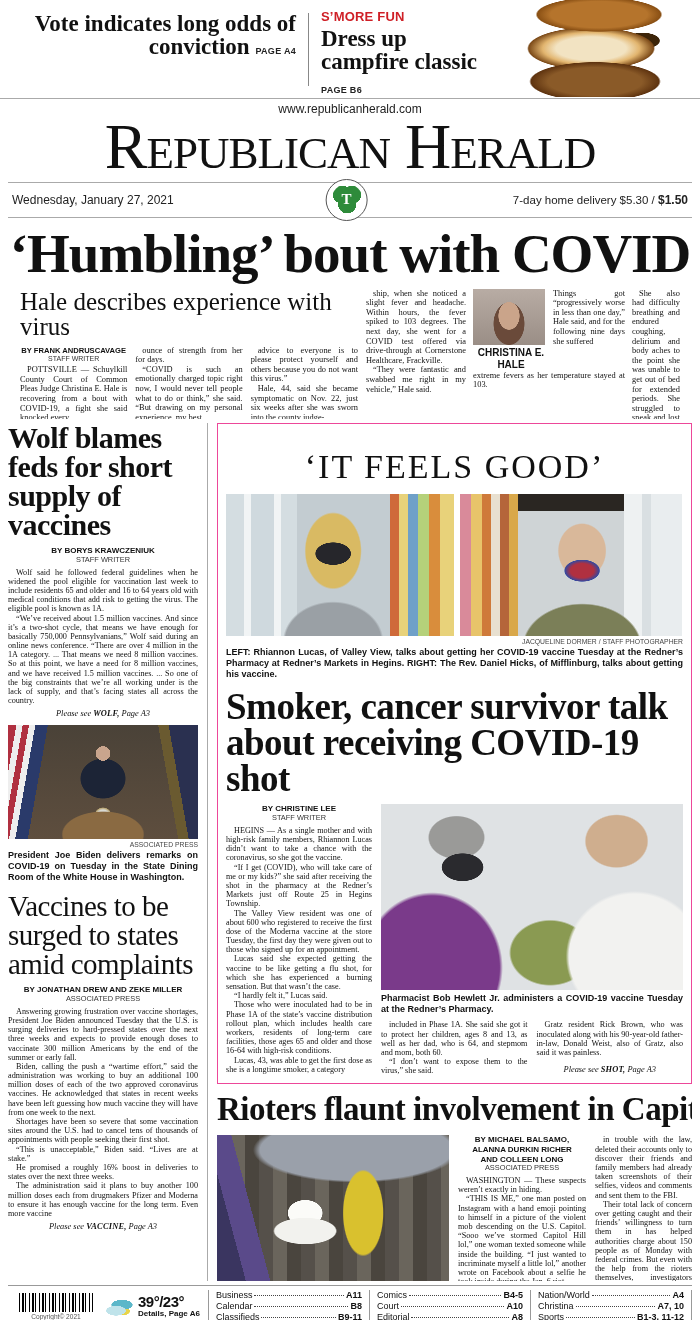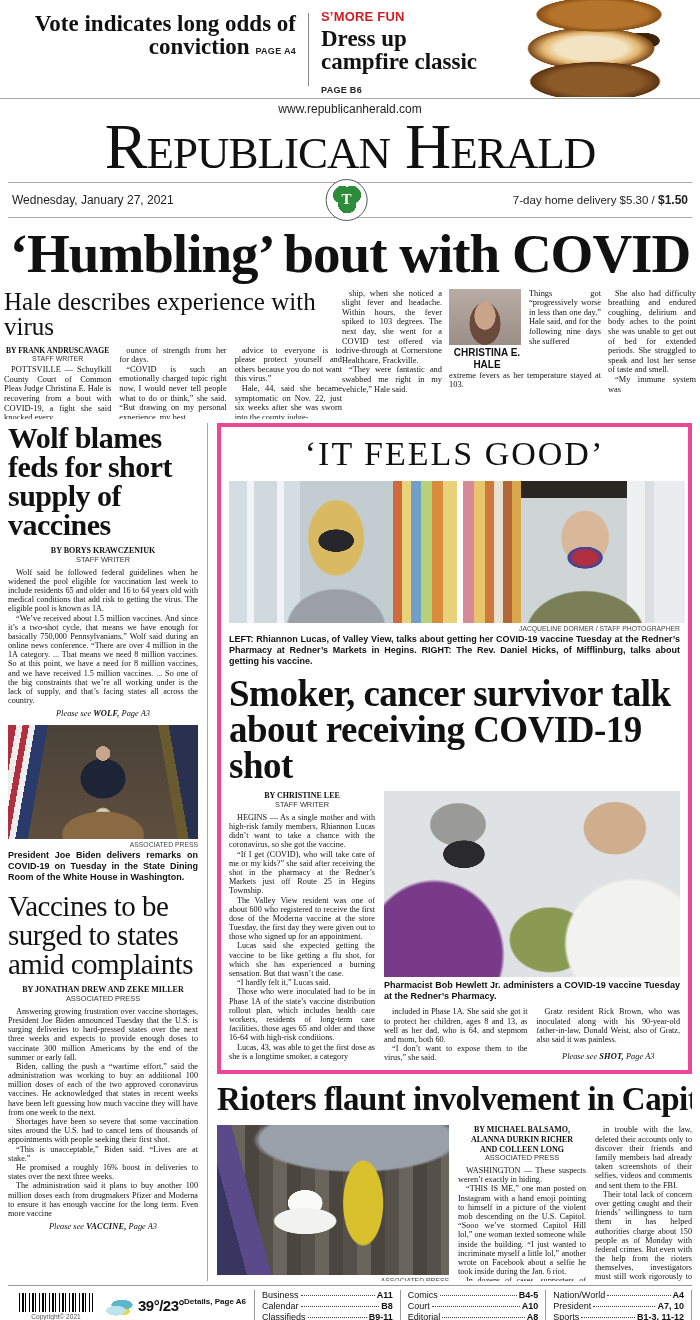--- a/index.html
+++ b/index.html
@@ -36,26 +36,26 @@
   .ts-clover{width:31px;height:31px;border-radius:50%;display:flex;align-items:center;justify-content:center;background:
     radial-gradient(circle 9px at 33% 34%,#2e8b3a 0 99%,transparent 100%),
     radial-gradient(circle 9px at 67% 34%,#2e8b3a 0 99%,transparent 100%),
     radial-gradient(circle 9px at 50% 66%,#2e8b3a 0 99%,transparent 100%),#fff}
   .ts-t{color:#fff;font-family:"Liberation Serif",serif;font-weight:bold;font-size:15px}
   .tagline{font-family:"Liberation Sans",sans-serif;font-weight:bold;font-size:17px;white-space:nowrap}
   .tagline .script{font-family:"Liberation Serif",serif;font-style:italic;font-size:21px;padding:0 2px}
 
   
   .lead-head{font-size:55px;font-weight:bold;text-align:center;letter-spacing:-1px;line-height:1;padding:8px 0 4px;white-space:nowrap}
-  .lead-wrap{display:flex;gap:0;padding:4px 4px 0;height:134px;overflow:hidden}
+  .lead-wrap{display:flex;gap:8px;padding:4px 20px 0;height:134px;overflow:hidden}
   .lead-left{width:338px;flex:none}
   .lead-subhead{font-size:25px;line-height:1;margin-bottom:7px}
   .lead-cols{display:flex;gap:8px}
   .lcol{flex:1;min-width:0}
-  .byline{font-family:Liberation Serif, serif;font-weight:bold;font-size:7.6px;text-align:center;line-height:1.2}
+  .byline{font-family:Liberation Sans, sans-serif;font-weight:bold;font-size:7.6px;text-align:center;line-height:1.2}
   .role{font-family:"Liberation Sans",sans-serif;font-size:7px;text-align:center;color:#333;margin-bottom:2px;line-height:1.2}
   .bt p{margin:0;text-indent:7px;text-align:justify;font-size:8.4px;line-height:1.14}
   .lead-right{flex:1;display:flex;gap:7px;min-width:0}
   .lr4{width:100px;flex:none}
   .lrmid{width:152px;flex:none}
   .lrmid-top{display:flex;gap:4px}
   .hale-wrap{width:76px;flex:none}
   .photo-hale{width:72px;height:56px;background:
     radial-gradient(ellipse 13px 17px at 50% 48%,#caa48a 0 80%,transparent 83%),
     radial-gradient(ellipse 19px 26px at 50% 62%,#6a4a3a 0 80%,transparent 83%),
@@ -83,21 +83,21 @@
     radial-gradient(ellipse 26px 23px at 50% 47%,#1c2436 0 85%,transparent 88%),
     radial-gradient(ellipse 50px 28px at 50% 96%,#8a6a42 0 80%,transparent 83%),
     radial-gradient(circle 12px at 50% 80%,#d9d9d2 0 52%,#b5a06a 70%,transparent 74%),
     linear-gradient(100deg,#b03040 0 4%,#eee 4% 7%,#b03040 7% 10%,#eee 10% 13%,#2a3a6a 13% 19%,transparent 19%),
     linear-gradient(260deg,#2a3050 0 14%,#6a5a30 14% 19%,transparent 19%),
     linear-gradient(180deg,#4a4238,#5e4e3e)}
   .credit{font-family:"Liberation Sans",sans-serif;font-size:6.8px;color:#444;text-align:right;margin:2px 0}
   .caption{font-family:"Liberation Sans",sans-serif;font-weight:bold;font-size:9px;line-height:1.22;text-align:justify}
   .vacc-head{font-size:29px;line-height:1;letter-spacing:-.5px;margin:9px 0 6px}
 
-  .fg-box{border:4px solid #ec4899;padding:6px 8px 8px;overflow:hidden}
+  .fg-box{border:1px solid #ec4899;padding:22px 8px 8px;overflow:hidden}
   .fg-title{font-size:34px;text-align:center;letter-spacing:2px;margin:2px 0 8px;white-space:nowrap}
   .fg-photos{display:flex;gap:6px;height:142px}
   .photo-lucas{width:228px;flex:none;background:
     radial-gradient(ellipse 19px 12px at 47% 42%,#26262b 0 92%,transparent 95%),
     radial-gradient(ellipse 34px 46px at 47% 40%,#d9ba63 0 80%,transparent 84%),
     radial-gradient(ellipse 60px 48px at 47% 104%,#9aa0a5 0 80%,transparent 84%),
     linear-gradient(90deg,#d4dde1 0 8%,#f1f4f5 8% 11%,#cfd9de 11% 21%,#f1f4f5 21% 24%,#d4dde1 24% 31%,transparent 31%),
     linear-gradient(270deg,#e8d27a 0 6%,#d98d3c 6% 11%,#b5d17a 11% 16%,#6fa0c8 16% 20%,#e8d27a 20% 24%,#cf6a3a 24% 28%,transparent 28%),
     #c3ccd1}
   .photo-hicks{width:222px;flex:none;background:
@@ -137,21 +137,21 @@
   
   .footer{margin:4px 8px 0;border-top:1px solid #999;height:42px;display:flex;align-items:center;font-family:"Liberation Sans",sans-serif}
   .f-left{width:96px;flex:none;display:flex;flex-direction:column;align-items:center;justify-content:center;gap:1px}
   .barcode{width:74px;height:19px;background:repeating-linear-gradient(90deg,#000 0 1px,#fff 1px 3px,#000 3px 5px,#fff 5px 6px,#000 6px 7px,#fff 7px 10px)}
   .f-copy{font-size:6.6px;color:#555}
   .f-weather{display:flex;align-items:center;gap:4px;padding:0 8px 0 0;border-right:1px solid #999;height:32px}
   .w-icon{width:30px;height:21px;background:
     radial-gradient(ellipse 12px 6px at 40% 70%,#bfe3ea 0 80%,transparent 83%),
     radial-gradient(ellipse 13px 6px at 60% 42%,#5bb7c9 0 80%,transparent 83%),
     radial-gradient(ellipse 9px 5px at 62% 72%,#e8d44a 0 80%,transparent 83%),#fff}
-  .w-text{display:flex;flex-direction:row;line-height:1.1}
+  .w-text{display:flex;flex-direction:column;line-height:1.1}
   .w-temp{font-weight:bold;font-size:15px;letter-spacing:-.5px}
   .w-details{font-weight:bold;font-size:8px}
   .f-index{flex:1;display:flex;height:32px}
   .idx-group{flex:1;padding:1px 7px;border-right:1px solid #999;display:flex;flex-direction:column;justify-content:center;gap:1px}
   .idx-row{display:flex;align-items:baseline;font-size:9px;line-height:1.15}
   .idx-dots{flex:1;border-bottom:1px dotted #444;margin:0 2px;transform:translateY(-2px)}
   .idx-page{font-weight:bold}
   .f-greet{width:168px;flex:none;text-align:center;line-height:1.25}
   .g1{font-weight:bold;font-size:9.5px}
   .g2{font-weight:bold;font-size:8.8px}
@@ -394,21 +394,21 @@
             <span class="idx-page">A8</span>
           </div>
       </div>
       <div class="idx-group">
         <div class="idx-row">
             <span class="idx-label">Nation/World</span>
             <span class="idx-dots"></span>
             <span class="idx-page">A4</span>
           </div>
         <div class="idx-row">
-            <span class="idx-label">President</span>
+            <span class="idx-label">Christina</span>
             <span class="idx-dots"></span>
             <span class="idx-page">A7, 10</span>
           </div>
         <div class="idx-row">
             <span class="idx-label">Sports</span>
             <span class="idx-dots"></span>
             <span class="idx-page">B1-3, 11-12</span>
           </div>
       </div>
     </div>

